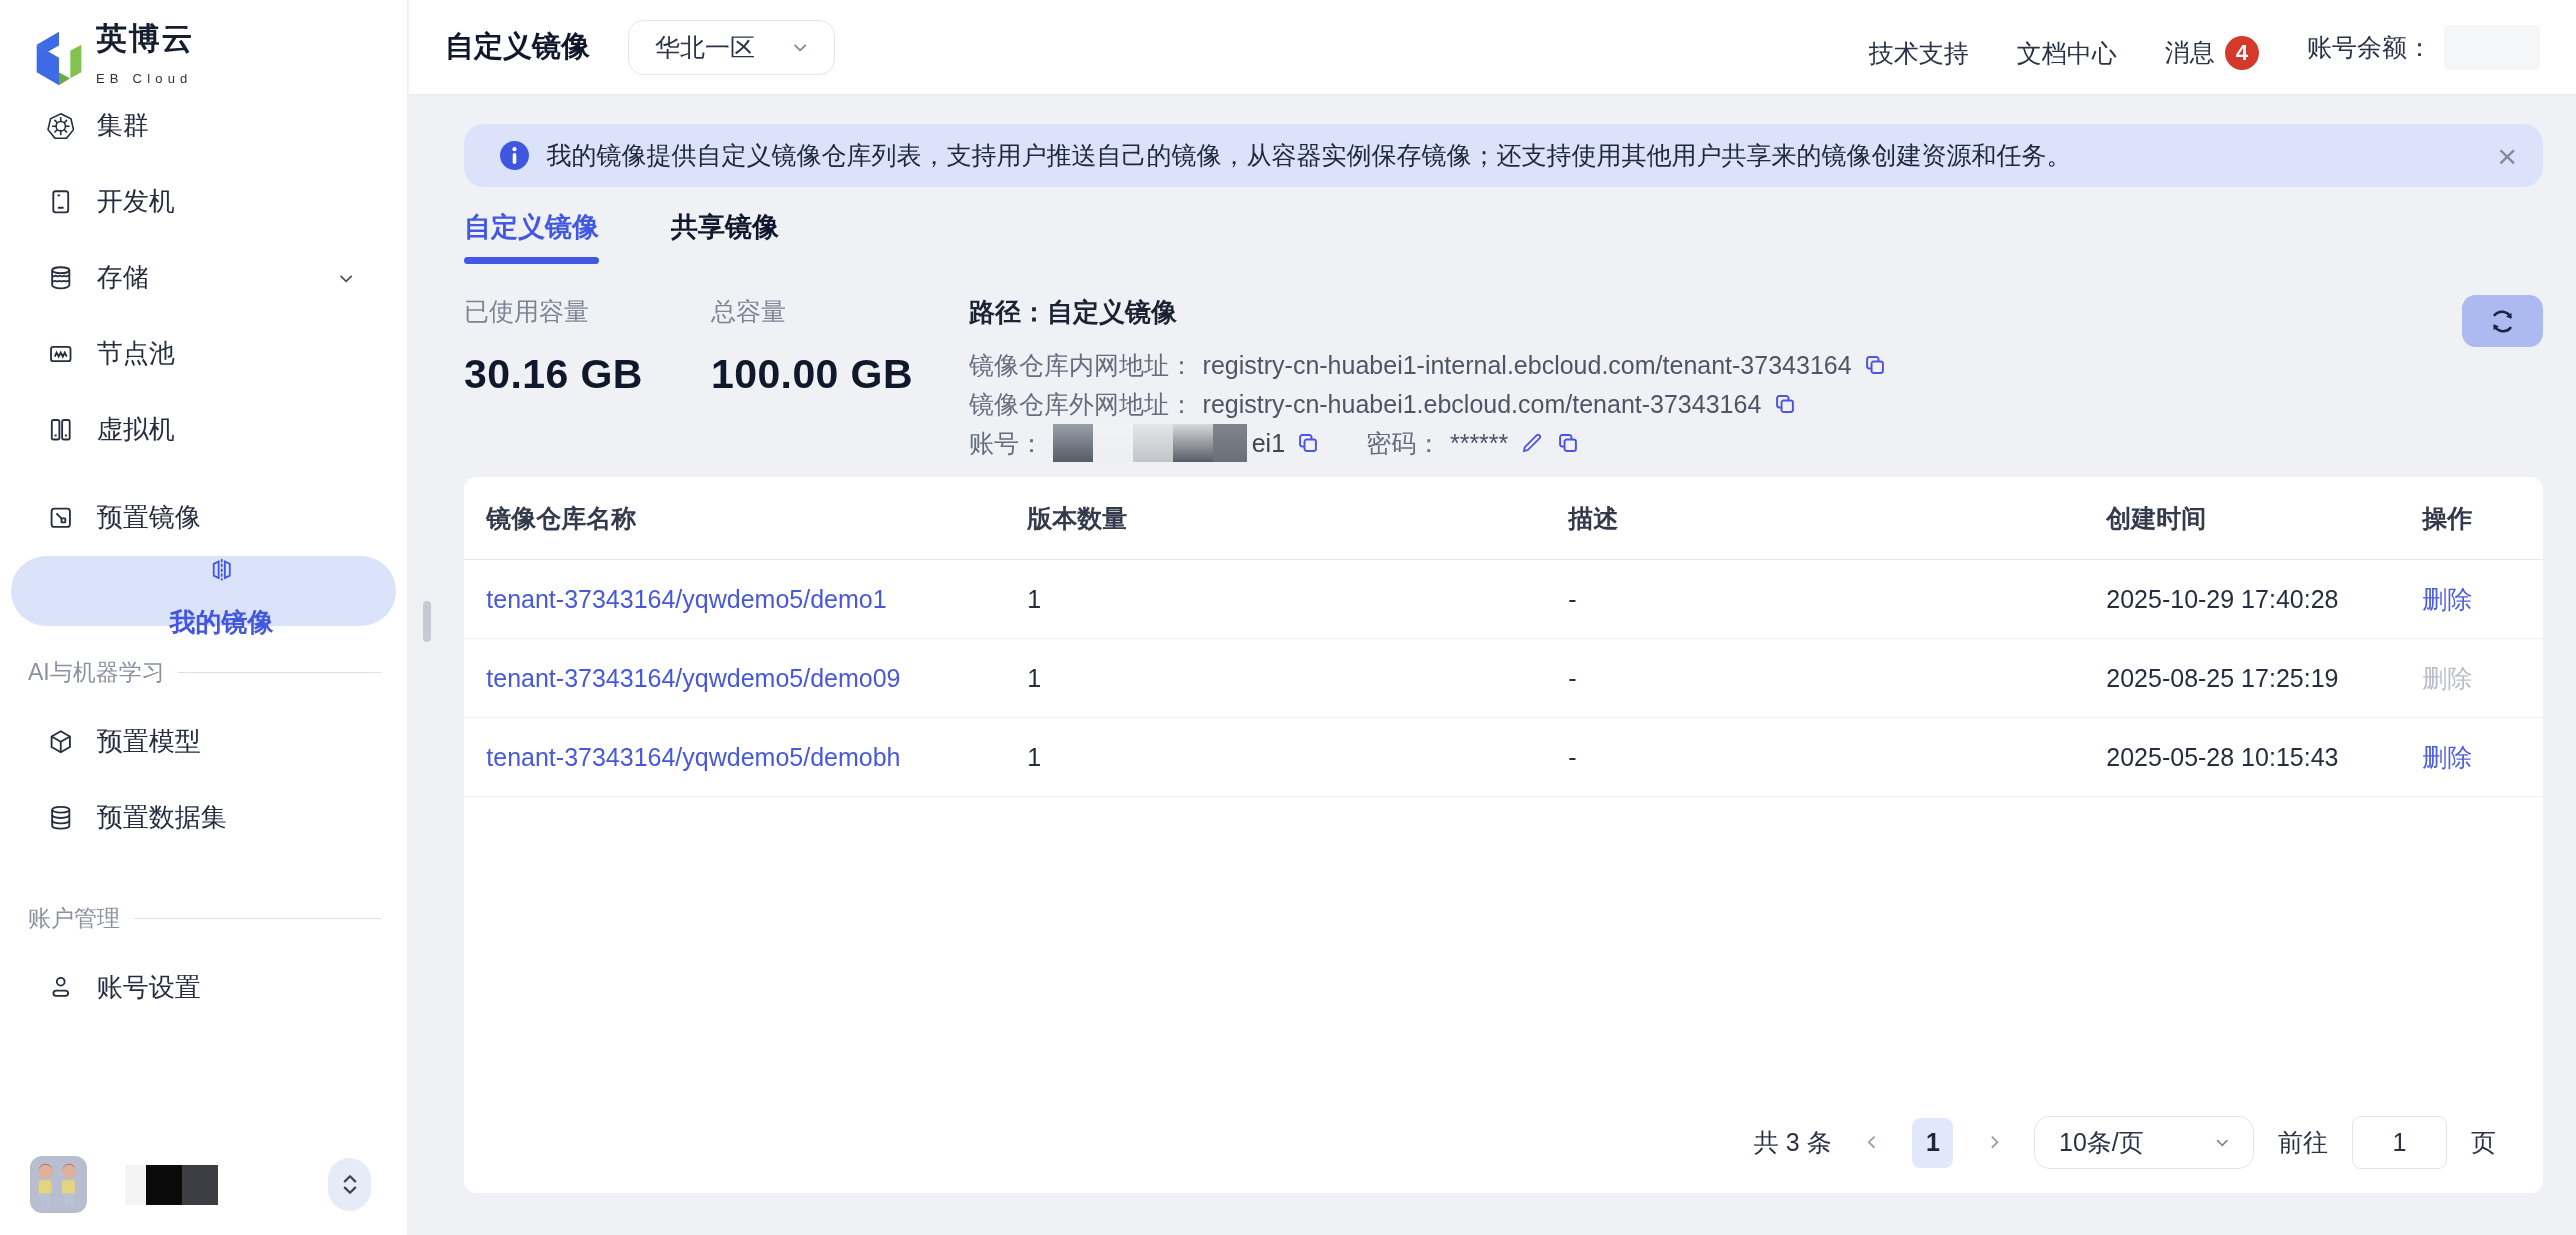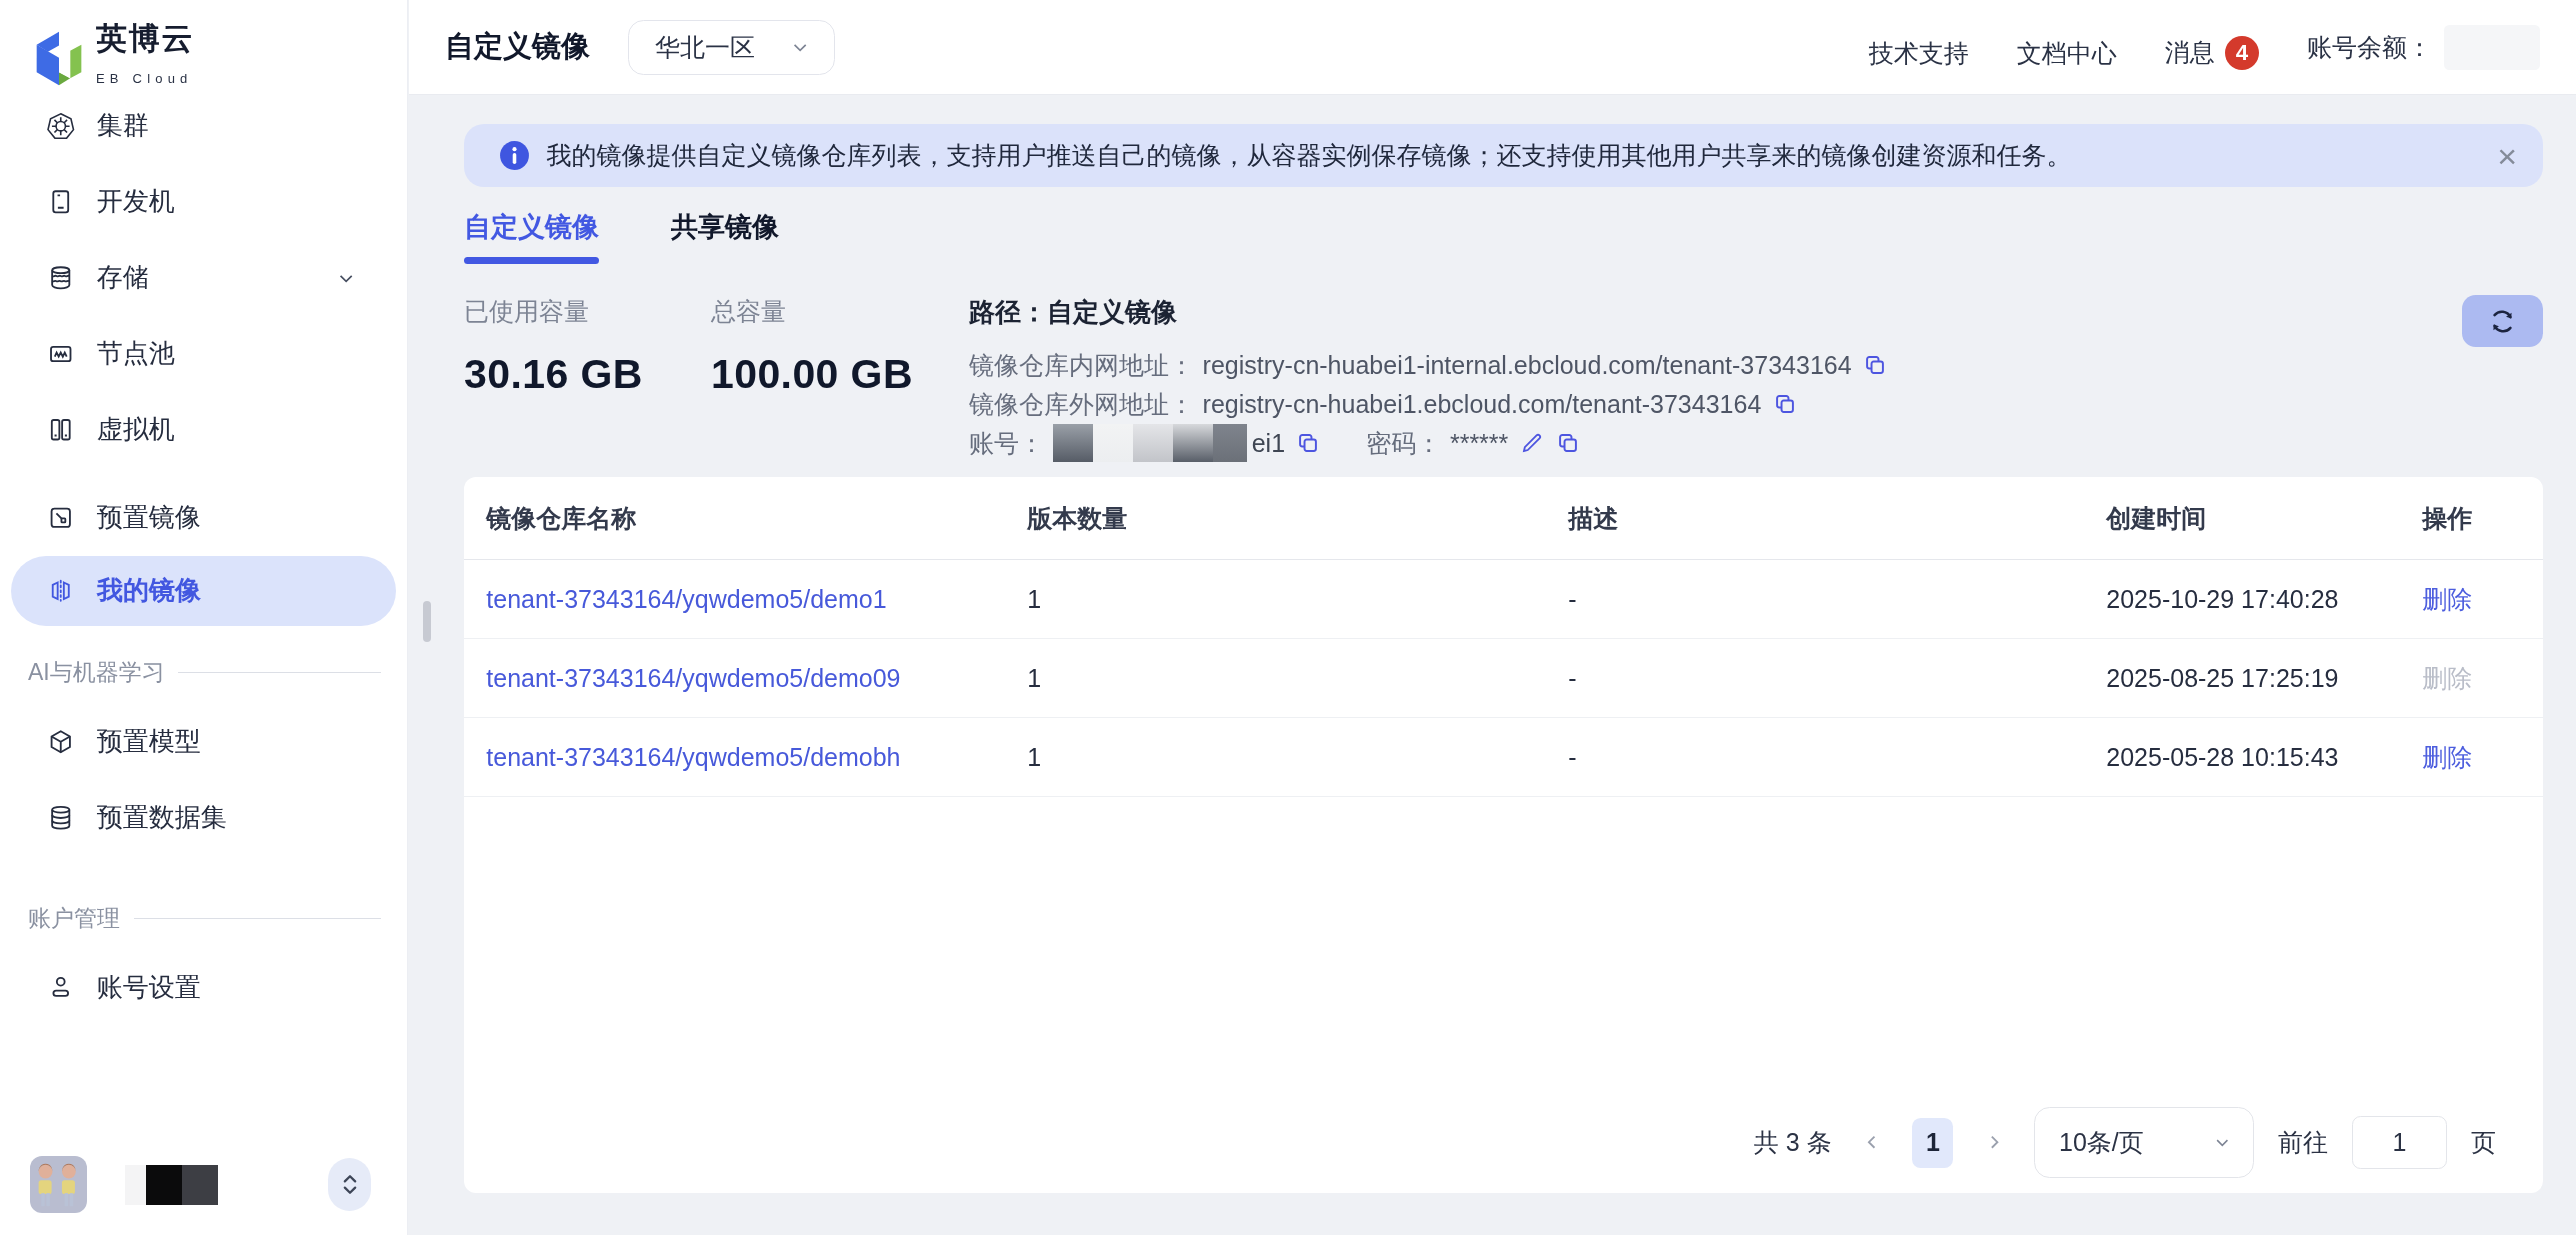--- a/index.html
+++ b/index.html
@@ -20,21 +20,21 @@
   .logo-text .en { font-size:13px; color:#2a3245; letter-spacing:5.2px; margin-top:11px; }
   .nav { margin-top:1.7px; }
   .nav-item {
     display:flex; align-items:center; gap:22.3px; height:76px;
     padding-left:47px; font-size:26px; color:#262d3f; cursor:pointer;
   }
   .nav-item .ni-icon { width:27.5px; height:27.5px; color:#262d3f; flex:0 0 27.5px; }
   .nav-item .chev { margin-left:auto; margin-right:50px; color:#464e60; }
   .nav-item.active {
     margin:0 11.2px; padding-left:36px; height:70px; border-radius:35px;
-    background:#dbe3fb; color:#4257e0; font-weight:700;
+    background:#dbe3fb; color:#4257e0; font-weight:700;flex-direction:column;
   }
   .nav-item.active .ni-icon { color:#4257e0; }
   .nav-section {
     display:flex; align-items:center; margin:38px 0 13.7px 28px; height:34px;
     font-size:23px; color:#8a91a1;
   }
   .nav-section .rule { flex:1; height:0.9px; background:#dcdfe6; margin:0 26px 0 13.7px; }
   .user-row {
     position:absolute; left:0; bottom:22.3px; width:100%; height:58px;
     display:flex; align-items:center; padding:0 36px 0 30px; cursor:pointer;
@@ -131,21 +131,21 @@
   .pagination {
     height:86px; display:flex; align-items:center; justify-content:flex-end;
     gap:24px; padding:0 47px 15.5px 0; font-size:25px; color:#2b3244;
   }
   .pg-arrow { color:#9aa0ad; font-size:27.5px; cursor:pointer; padding:0 5.2px; }
   .pg-current {
     width:41px; height:50px; background:#e1e8fb; border-radius:8.6px; font-weight:700;
     display:flex; align-items:center; justify-content:center; color:#1d2538; cursor:pointer;
   }
   .pg-size {
-    width:220px; height:71px; border:0.9px solid #e3e5ea; border-radius:15.5px; background:#fff;
+    width:220px; height:53px; border:0.9px solid #e3e5ea; border-radius:15.5px; background:#fff;
     display:flex; align-items:center; justify-content:space-between; padding:0 20.6px 0 24px;
     cursor:pointer;
   }
   .pg-size .chev { color:#7d8494; }
   .pg-goto-input {
     width:95px; height:53px; border:0.9px solid #e3e5ea; border-radius:8.6px; background:#fff;
     text-align:center; font-size:25px; color:#2b3244; font-family:inherit; outline:none;
   }
 
   .scroll-thumb {

